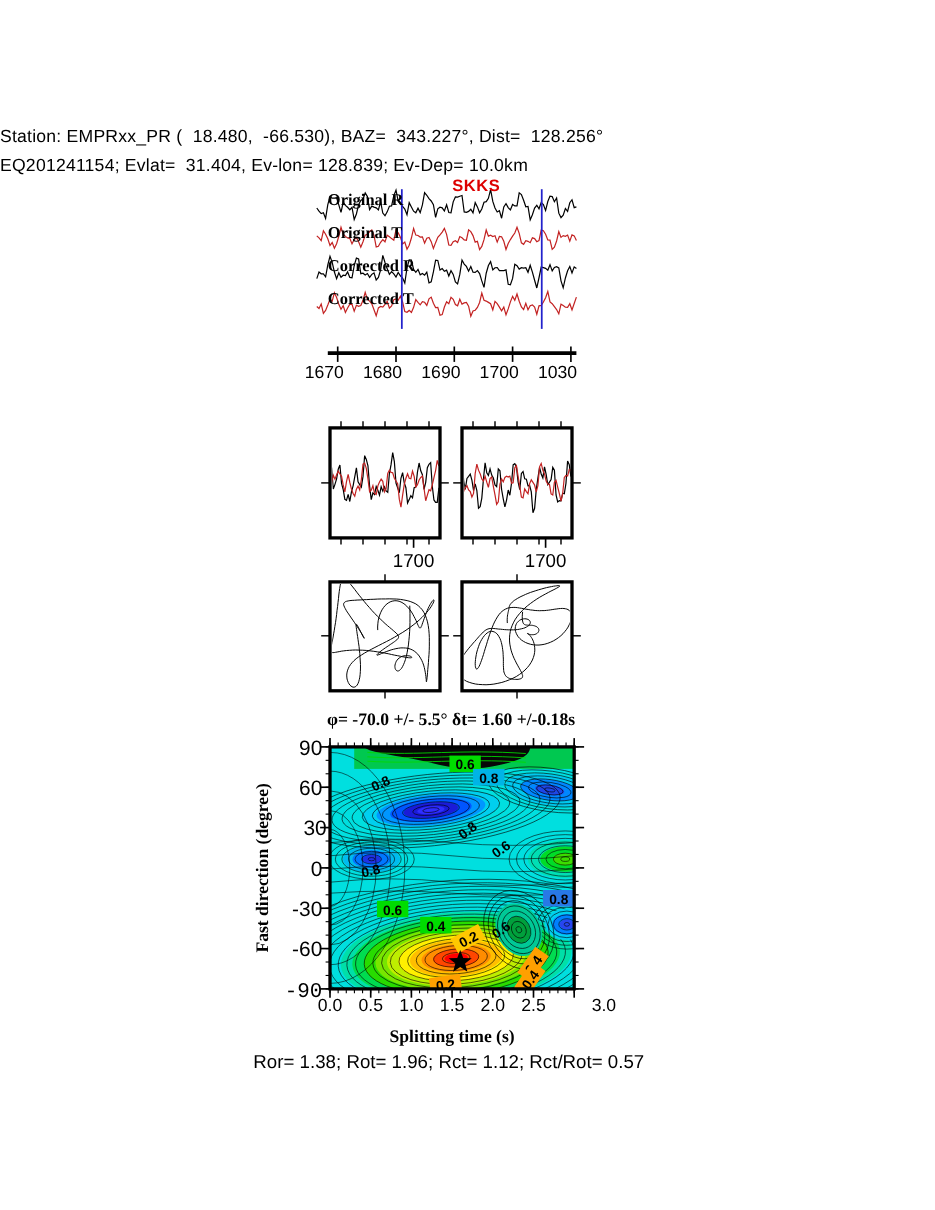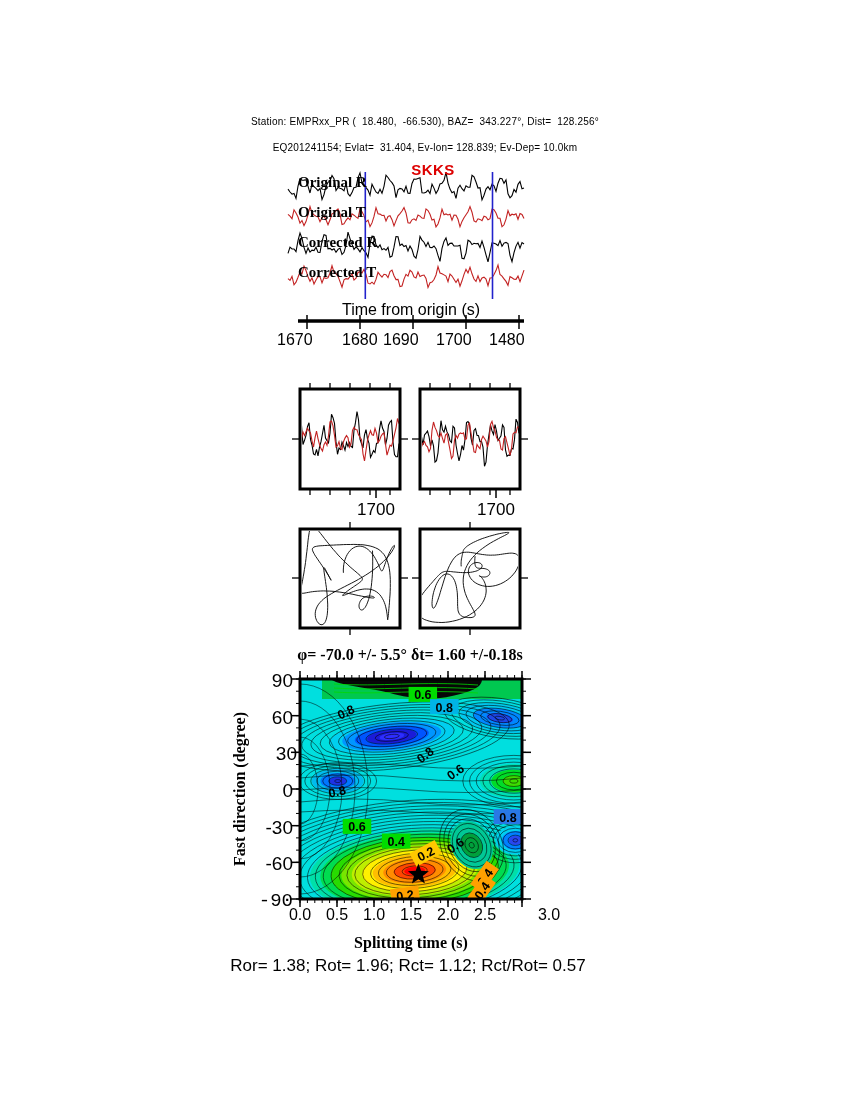--- a/index.html
+++ b/index.html
@@ -1,19 +1,19 @@
 <!DOCTYPE html>
 <html><head>
 <meta charset="utf-8">
 <style>
   html,body{margin:0;padding:0;background:#fff;}
   .page{position:relative;width:850px;height:1100px;background:#fff;overflow:hidden;
         font-family:"Liberation Sans",sans-serif;color:#000;}
   .abs{position:absolute;}
-  .hdr{width:850px;text-align:center;font-size:10px;white-space:pre;letter-spacing:0.2px;}
+  .hdr{width:850px;font-size:16px;white-space:pre;letter-spacing:0.2px;}
   .phase{width:866px;text-align:center;font-size:15px;color:#dd0000;font-weight:bold;letter-spacing:0.5px;}
   .trace-label{font-family:"Liberation Serif",serif;font-weight:bold;font-size:15px;white-space:pre;}
   .axis-label-sans{width:822px;text-align:center;font-size:16px;}
   .tickl{font-size:16px;}
   .panel-tick{font-size:17px;text-align:center;}
   .serif-bold{font-family:"Liberation Serif",serif;font-weight:bold;font-size:16px;white-space:pre;}
   .ctitle{width:820px;text-align:center;}
   .ylab{transform:translate(-50%,-50%) rotate(-90deg);transform-origin:center;}
   .xlab{width:822px;text-align:center;}
   .footer{width:816px;text-align:center;font-size:17px;white-space:pre;}
@@ -411,36 +411,35 @@
       <line x1="300" y1="691.2222222222222" x2="296" y2="691.2222222222222" stroke="#000" stroke-width="1"></line>
       <line x1="522" y1="691.2222222222222" x2="526" y2="691.2222222222222" stroke="#000" stroke-width="1"></line>
       <line x1="300" y1="679" x2="296" y2="679" stroke="#000" stroke-width="1"></line>
       <line x1="522" y1="679" x2="526" y2="679" stroke="#000" stroke-width="1"></line>
     </svg>
 
   <div class="abs hdr" style="top:116px;left:0;">Station: EMPRxx_PR (  18.480,  -66.530), BAZ=  343.227°, Dist=  128.256°</div>
   <div class="abs hdr" style="top:142px;left:0;">EQ201241154; Evlat=  31.404, Ev-lon= 128.839; Ev-Dep= 10.0km</div>
   <div class="abs phase" style="top:161px;left:0;">SKKS</div>
 
-  <div class="abs axis-label-sans" style="top:301px;left:0;">Time from origin (s)</div>
 
   <div class="abs serif-bold ctitle" style="top:646px;left:0;">φ= -70.0 +/- 5.5° δt= 1.60 +/-0.18s</div>
   <div class="abs serif-bold ylab" style="top:789px;left:240px;">Fast direction (degree)</div>
   <div class="abs serif-bold xlab" style="top:934px;left:0;">Splitting time (s)</div>
 
   <div class="abs footer" style="top:956px;left:0;">Ror= 1.38; Rot= 1.96; Rct= 1.12; Rct/Rot= 0.57</div>
 <div class="abs trace-label" style="top:174px;left:298px;">Original R</div>
     <div class="abs trace-label" style="top:204px;left:298px;">Original T</div>
     <div class="abs trace-label" style="top:234px;left:298px;">Corrected R</div>
     <div class="abs trace-label" style="top:264px;left:298px;">Corrected T</div>
     <div class="abs tickl" style="top:331px;left:277px;width:60px;">1670</div>
-    <div class="abs tickl" style="top:331px;left:342px;width:60px;">1680</div>
+    <div class="abs tickl" style="top:331px;left:330px;width:60px;">1680</div>
     <div class="abs tickl" style="top:331px;left:383px;width:60px;">1690</div>
     <div class="abs tickl" style="top:331px;left:436px;width:60px;">1700</div>
-    <div class="abs tickl" style="top:331px;left:489px;width:60px;">1480</div>
+    <div class="abs tickl" style="top:331px;left:489px;width:60px;">1030</div>
     <div class="abs panel-tick" style="top:500px;left:346px;width:60px;">1700</div>
     <div class="abs panel-tick" style="top:500px;left:466px;width:60px;">1700</div>
     <div class="abs xtickl" style="top:906px;left:275px;">0.0</div>
     <div class="abs xtickl" style="top:906px;left:312px;">0.5</div>
     <div class="abs xtickl" style="top:906px;left:349px;">1.0</div>
     <div class="abs xtickl" style="top:906px;left:386px;">1.5</div>
     <div class="abs xtickl" style="top:906px;left:423px;">2.0</div>
     <div class="abs xtickl" style="top:906px;left:460px;">2.5</div>
     <div class="abs xtickl" style="top:906px;left:524px;">3.0</div>
     <div class="abs ytickl" style="top:670px;left:233px;">90</div>

